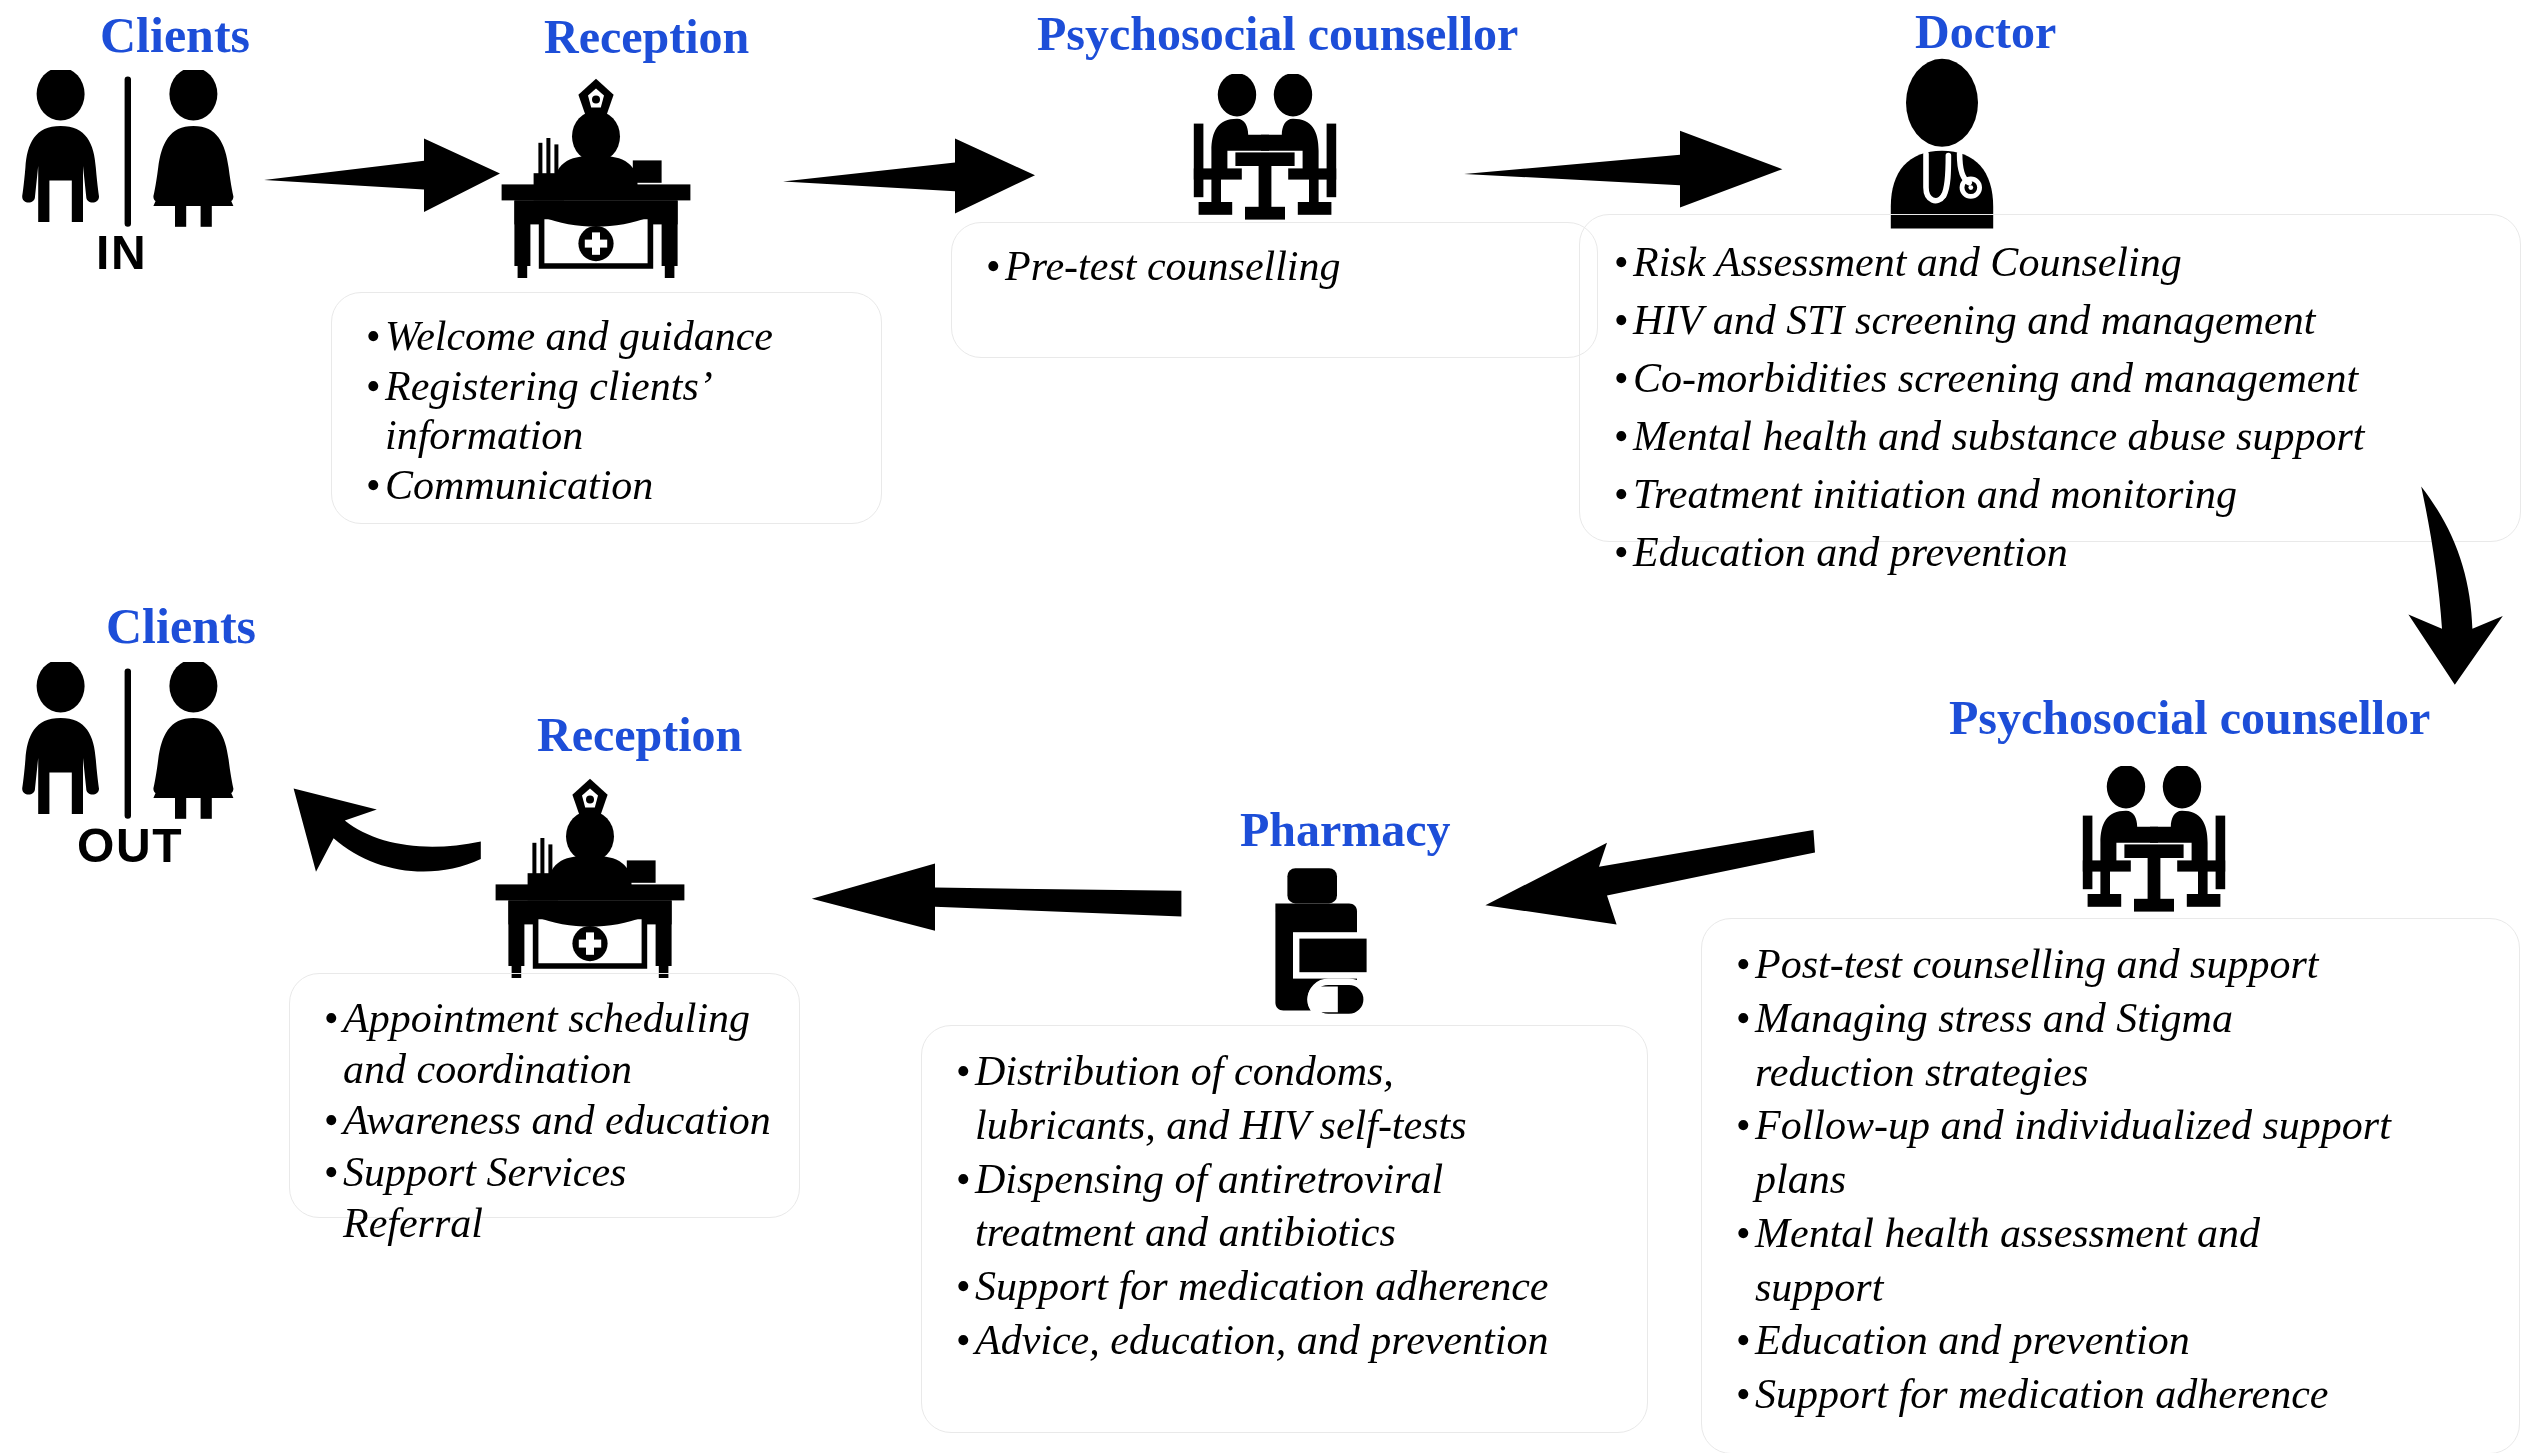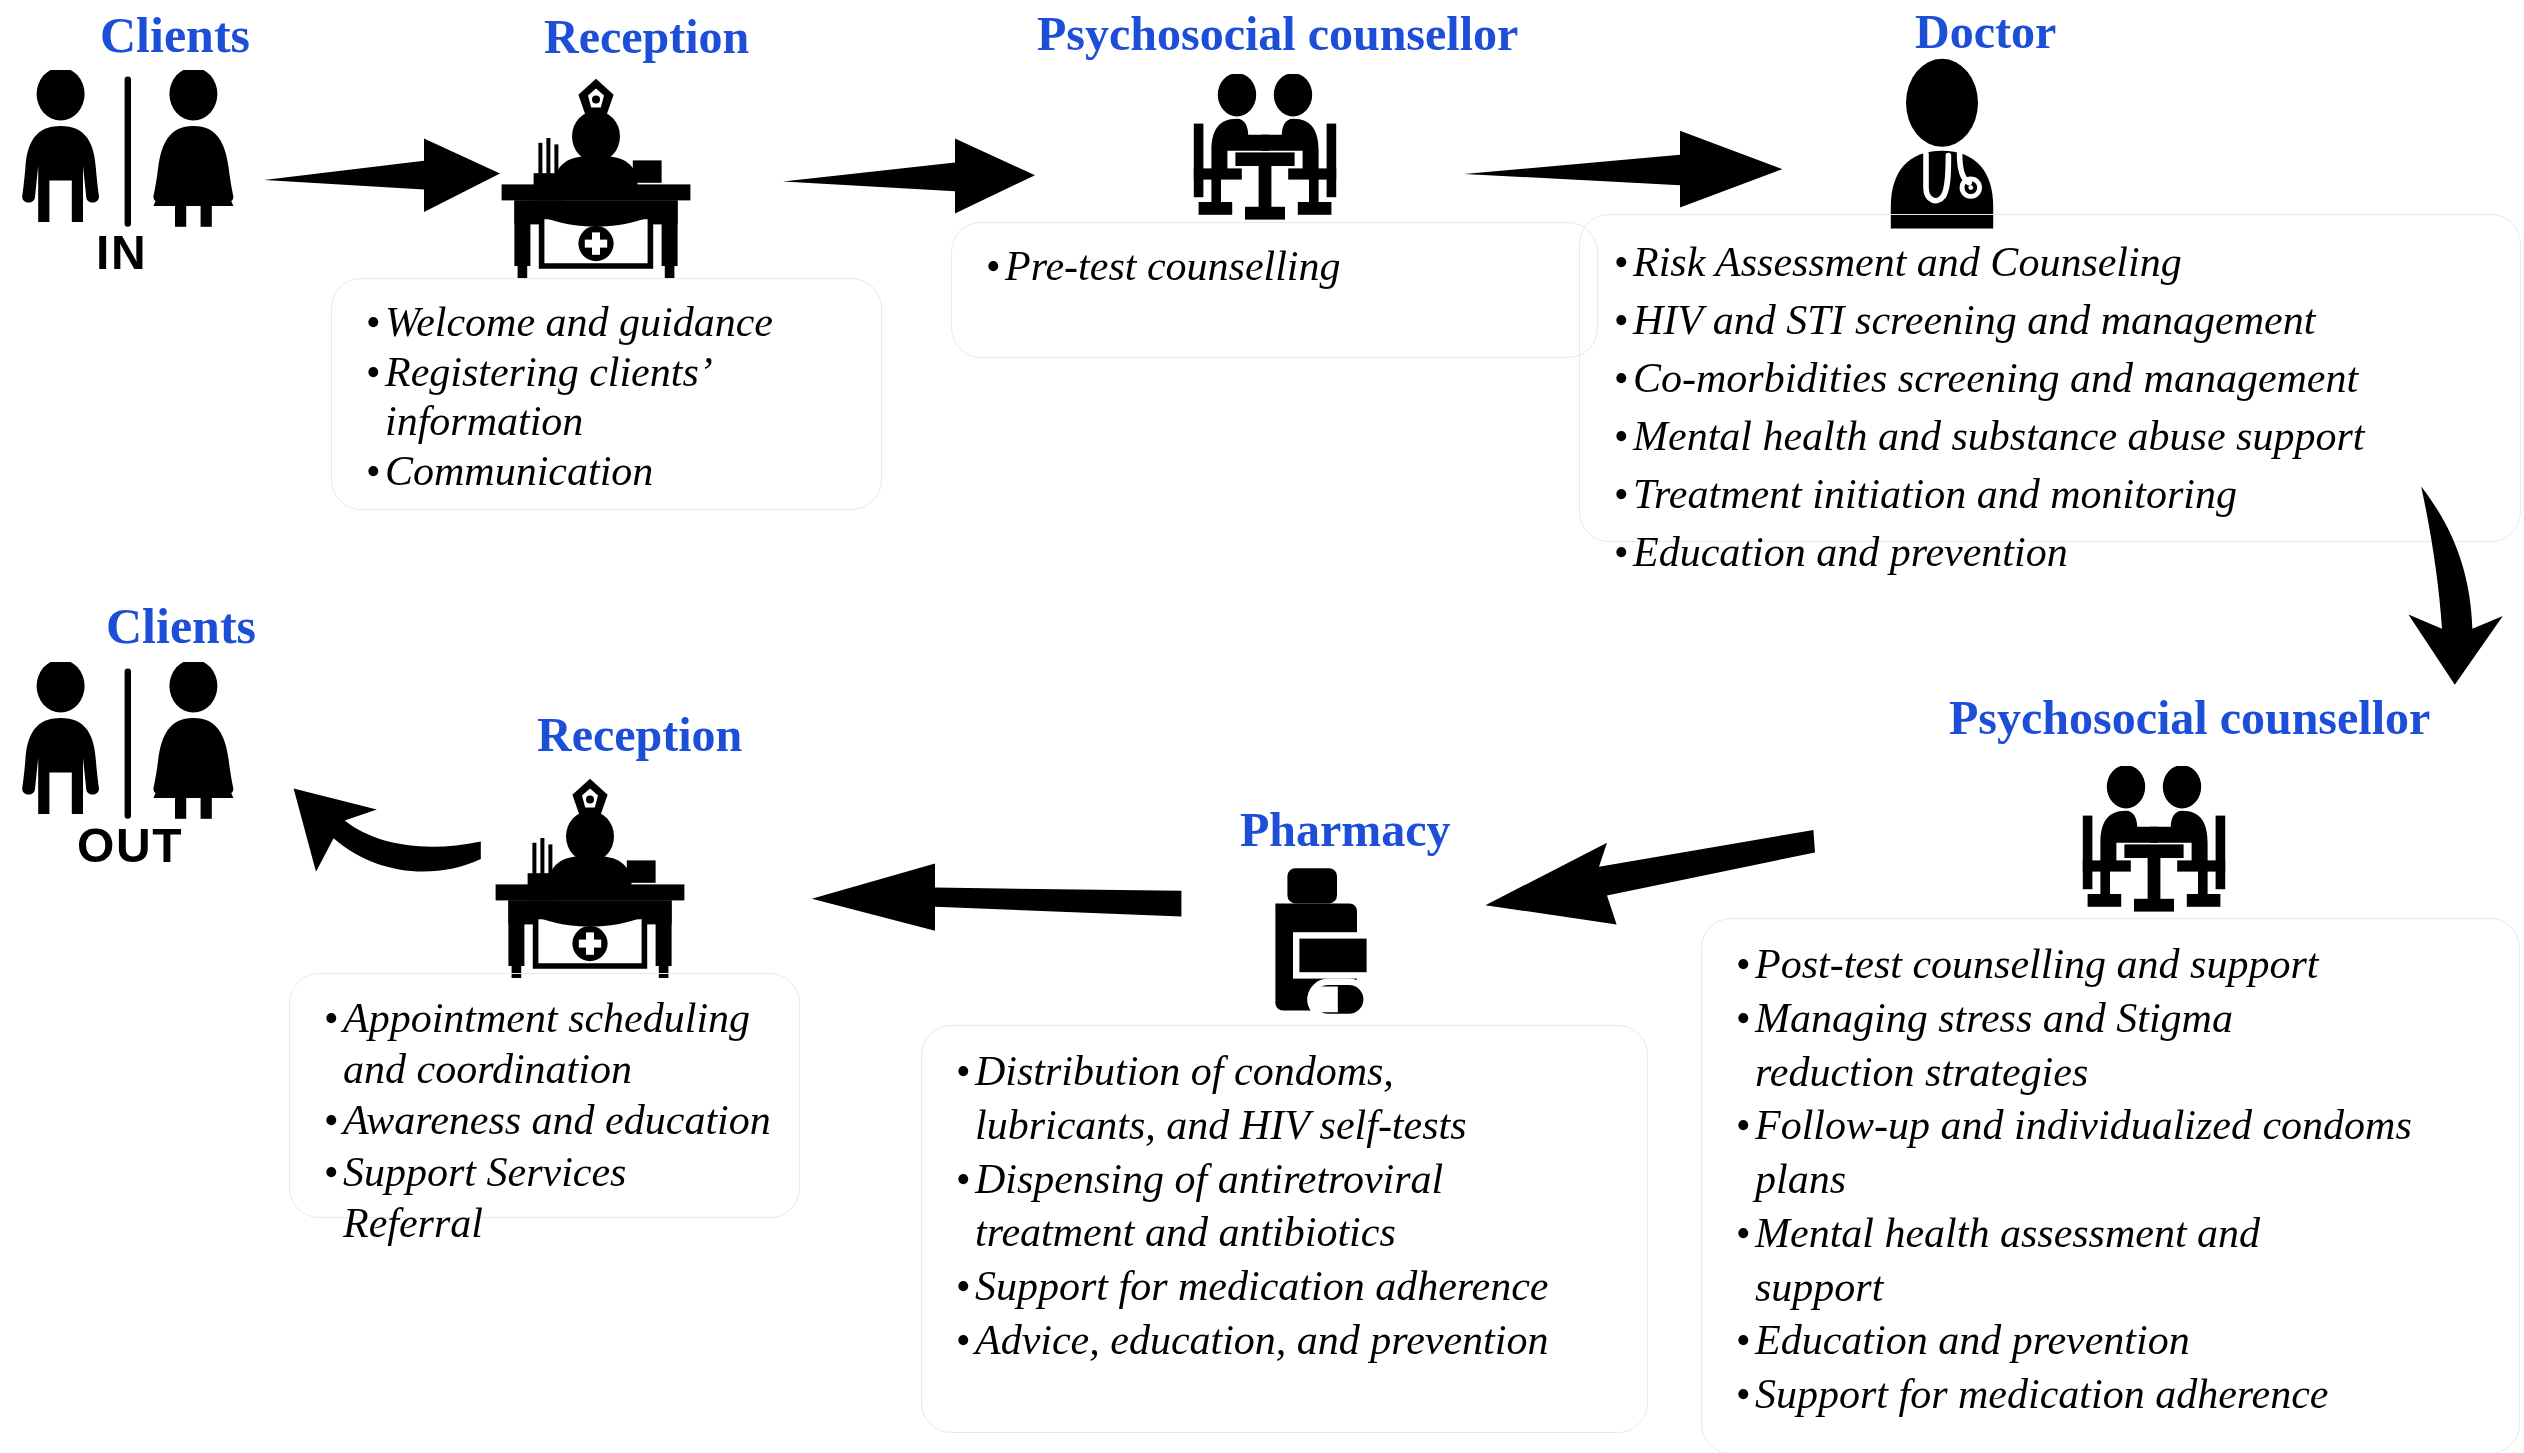--- a/index.html
+++ b/index.html
@@ -130,21 +130,21 @@
 
       <circle cx="130" cy="222" r="22" fill="#000"></circle>
       <rect x="125" y="208" width="10" height="28" fill="#fff"></rect>
       <rect x="116" y="217" width="28" height="10" fill="#fff"></rect>
 
       <rect x="32" y="248" width="12" height="20" fill="#000"></rect>
       <rect x="216" y="248" width="12" height="20" fill="#000"></rect>
     </svg>
   </div>
 
-  <div class="bullet-box" style="left:331px; top:278px; width:551px; height:232px;">
+  <div class="bullet-box" style="left:331px; top:292px; width:551px; height:232px;">
     <ul class="bullet-list" style="font-size:42px; line-height:1.18;">
       <li>Welcome and guidance</li>
       <li>Registering clients’
 information</li>
       <li>Communication</li>
     </ul>
   </div>
 
   <div class="arrow" style="left:783px; top:132px;">
     <svg width="256" height="88" viewBox="0 0 320 110">
@@ -243,21 +243,21 @@
       <rect x="137" y="110" width="16" height="58" fill="#000"></rect>
       <rect x="120" y="166" width="50" height="16" fill="#000"></rect>
     </svg>
   </div>
 
   <div class="bullet-box" style="left:1701px; top:918px; width:819px; height:536px;">
     <ul class="bullet-list" style="font-size:42px; line-height:1.28;">
       <li>Post-test counselling and support</li>
       <li>Managing stress and Stigma
 reduction strategies</li>
-      <li>Follow-up and individualized condoms
+      <li>Follow-up and individualized support
 plans</li>
       <li>Mental health assessment and
 support</li>
       <li>Education and prevention</li>
       <li>Support for medication adherence</li>
     </ul>
   </div>
 
   <div class="arrow" style="left:1479px; top:822px;">
     <svg width="336" height="120" viewBox="0 0 420 150">

